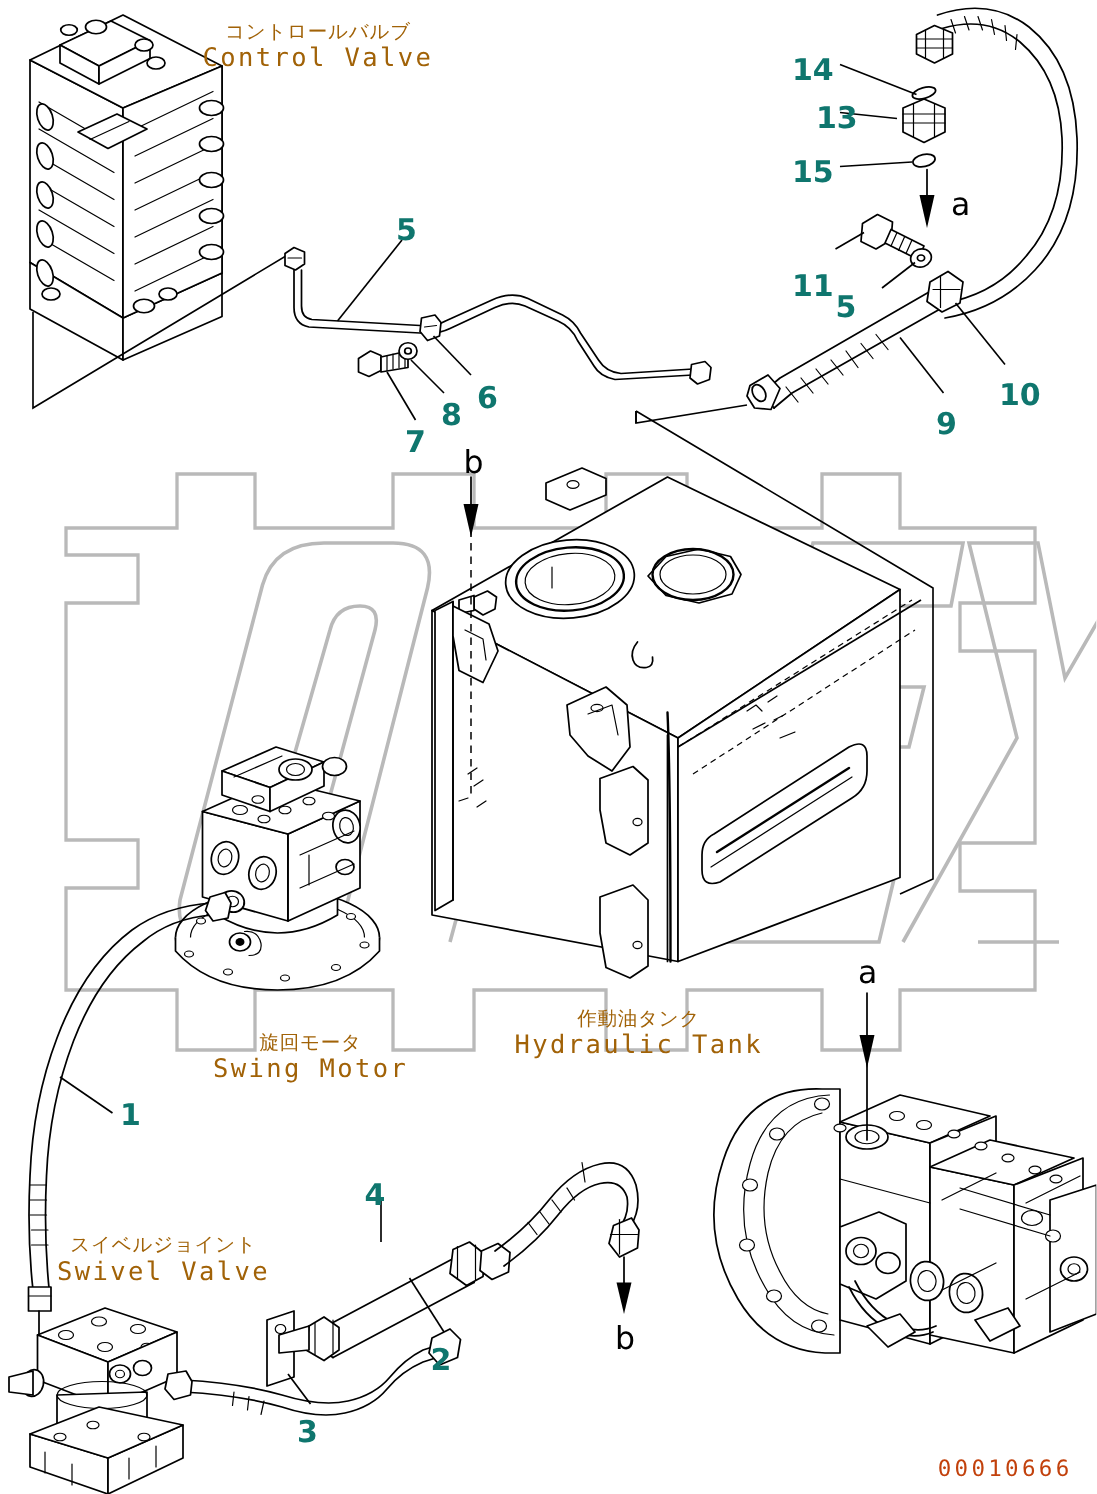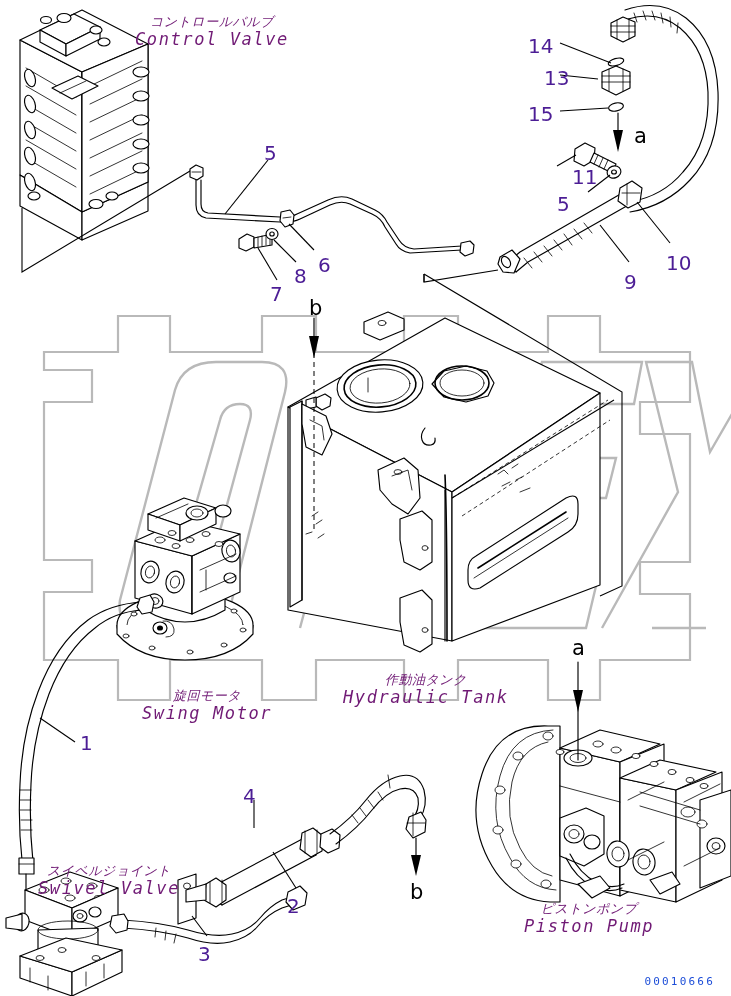--- a/index.html
+++ b/index.html
@@ -33,64 +33,63 @@
   .ln-h { fill: none; stroke: #000; stroke-width: 1.6; stroke-linejoin: round; stroke-linecap: round; }
   .lead { fill: none; stroke: #000; stroke-width: 1.1; }
   .dash { fill: none; stroke: #000; stroke-width: 1.0; stroke-dasharray: 5 4; }
   .dash-f { fill: none; stroke: #000; stroke-width: 0.8; stroke-dasharray: 4 3; }
   .fillw { fill: #ffffff; stroke: #000; stroke-width: 1.15; stroke-linejoin: round; }
   .fillk { fill: #000; stroke: none; }
 
   .callout {
     position: absolute;
     font-family: "DejaVu Sans", "Liberation Sans", sans-serif;
-    font-weight: normal;
+    font-weight: bold;
     font-size: 20px;
-    color: #4c1d95;
+    color: #0f766e;
     line-height: 1;
     white-space: nowrap;
     z-index: 5;
   }
   .marker {
     position: absolute;
     font-family: "DejaVu Sans", "Liberation Sans", sans-serif;
     font-size: 21px;
     color: #000;
     line-height: 1;
     z-index: 5;
   }
   .grp-label {
     position: absolute;
     text-align: center;
-    color: #701a75;
+    color: #a16207;
     line-height: 1.12;
     z-index: 5;
     white-space: nowrap;
-    font-style: italic;
   }
   .grp-label .jp {
     display: block;
     font-family: "DejaVu Sans", "Liberation Sans", sans-serif;
     font-size: 13px;
     letter-spacing: 0.5px;
   }
   .grp-label .en {
     display: block;
     font-family: "DejaVu Sans Mono", "Liberation Mono", monospace;
     font-size: 17px;
     letter-spacing: 1.6px;
   }
   #partno {
     position: absolute;
     right: 16px;
     bottom: 8px;
     font-family: "DejaVu Sans Mono", "Liberation Mono", monospace;
-    font-size: 11px;
+    font-size: 15px;
     letter-spacing: 2.2px;
-    color: #1d4ed8;
+    color: #c2410c;
     z-index: 5;
   }
 </style>
 </head>
 <body>
 
 <div id="page">
 
   <svg class="layer" id="watermark-layer" viewBox="0 0 731 996">
     <g>
@@ -664,41 +663,37 @@
   <div class="grp-label" style="left:142px; top:689px;">
     <span class="jp">旋回モータ</span>
     <span class="en">Swing Motor</span>
   </div>
 
   <div class="grp-label" style="left:343px; top:673px;">
     <span class="jp">作動油タンク</span>
     <span class="en">Hydraulic Tank</span>
   </div>
 
-  <div class="grp-label" style="left:38px; top:864px;">
+  <div class="grp-label" style="left:38px; top:824px;">
     <span class="jp">スイベルジョイント</span>
     <span class="en">Swivel Valve</span>
   </div>
 
-  <div class="grp-label" style="left:524px; top:902px;">
-    <span class="jp">ピストンポンプ</span>
-    <span class="en">Piston Pump</span>
-  </div>
 
   <div class="callout" style="left:80px;  top:733px;">1</div>
   <div class="callout" style="left:287px; top:896px;">2</div>
   <div class="callout" style="left:198px; top:944px;">3</div>
   <div class="callout" style="left:243px; top:786px;">4</div>
   <div class="callout" style="left:264px; top:143px;">5</div>
   <div class="callout" style="left:318px; top:255px;">6</div>
   <div class="callout" style="left:270px; top:284px;">7</div>
   <div class="callout" style="left:294px; top:266px;">8</div>
   <div class="callout" style="left:624px; top:272px;">9</div>
   <div class="callout" style="left:666px; top:253px;">10</div>
-  <div class="callout" style="left:528px; top:167px;margin-left:44px;">11</div>
+  <div class="callout" style="left:528px; top:180px;">11</div>
   <div class="callout" style="left:557px; top:194px;">5</div>
   <div class="callout" style="left:528px; top:68px;margin-left:16px;">13</div>
   <div class="callout" style="left:528px; top:36px;">14</div>
   <div class="callout" style="left:528px; top:104px;">15</div>
 
   <div class="marker" style="left:634px; top:126px;">a</div>
   <div class="marker" style="left:572px; top:638px;">a</div>
   <div class="marker" style="left:309px; top:298px;">b</div>
   <div class="marker" style="left:410px; top:882px;">b</div>
 

